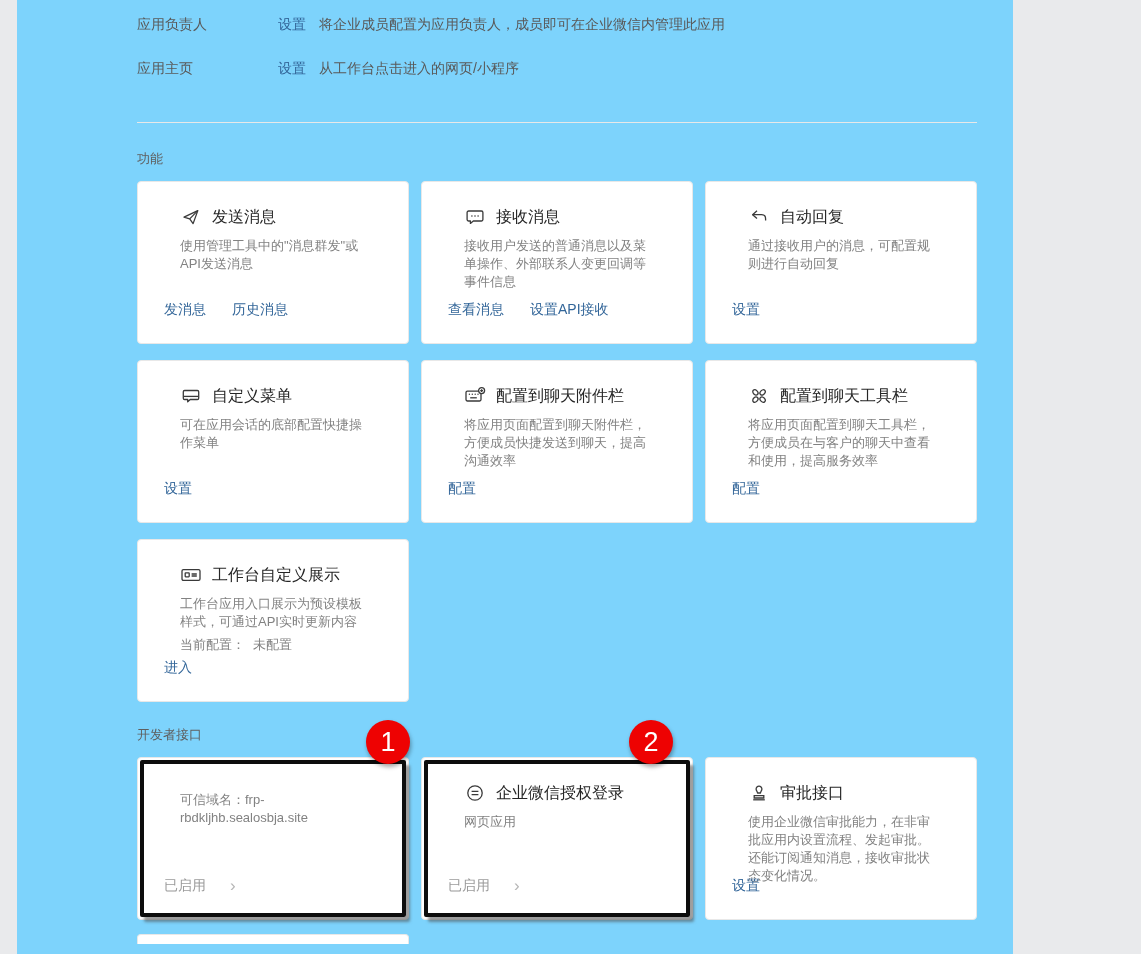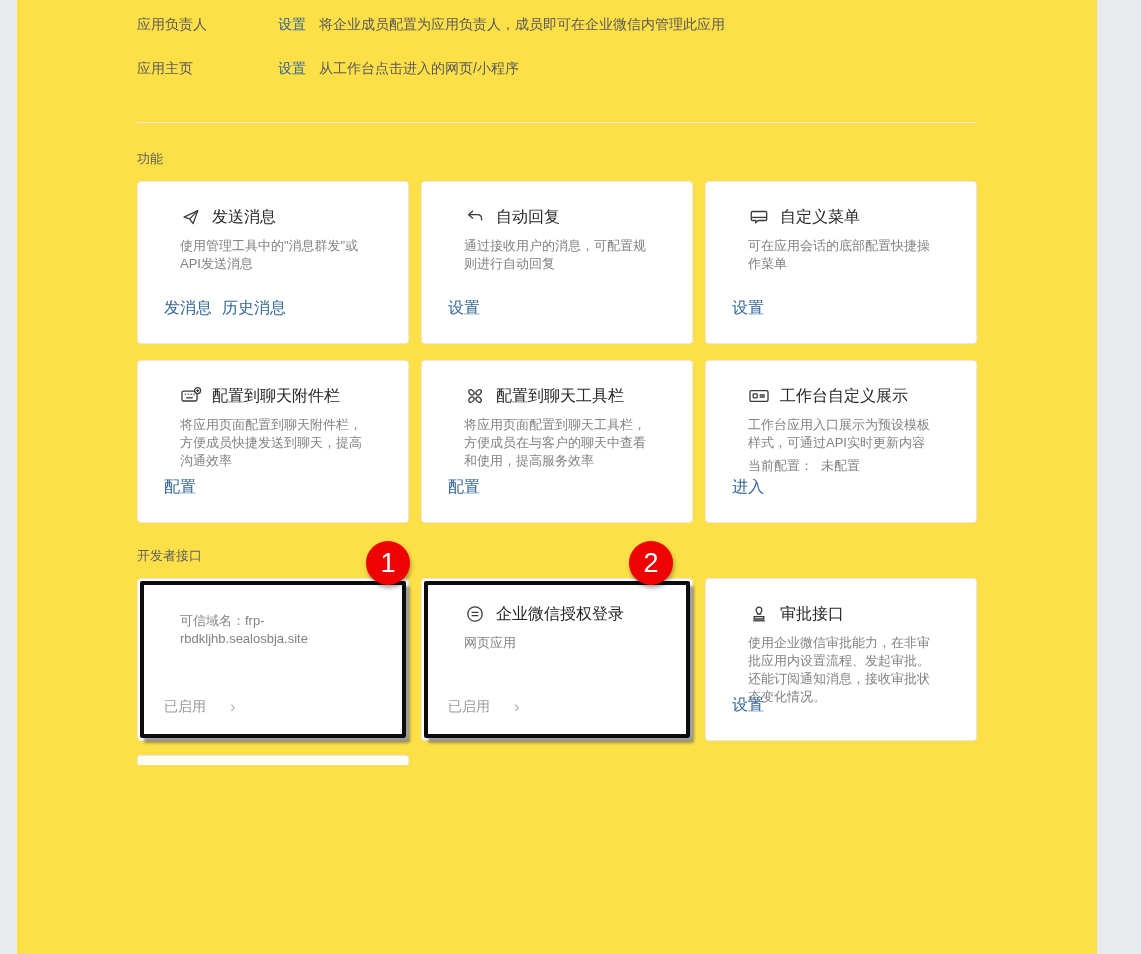--- a/index.html
+++ b/index.html
@@ -4,22 +4,22 @@
 <style>
   * { margin:0; padding:0; box-sizing:border-box; }
   html,body { width:1141px; height:954px; overflow:hidden; }
   body {
     background:#e9eaec;
     font-family:"Liberation Sans","DejaVu Sans",sans-serif;
     position:relative;
   }
   .panel {
     position:absolute; left:17px; top:0;
-    width:1080px; height:954px;
-    background:#fde047; overflow:hidden;
+    width:996px; height:954px;
+    background:#7dd3fc; overflow:hidden;
   }
   .content { padding:14px 0 0 120px; width:960px; }
 
   
   .setting-row { display:flex; align-items:flex-start; height:44px; font-size:14px; line-height:20px; }
   .s-label { width:141px; color:#595959; }
   .s-action { color:#336699; margin-right:13px; cursor:pointer; text-decoration:none; }
   .s-desc { color:#595959; }
 
   .divider { margin-top:20px; width:840px; border-top:1px solid #e8e8e8; }
@@ -41,21 +41,21 @@
     background:#fff;
     padding:24px 42px;
   }
   .card-head { display:flex; align-items:center; gap:10px; height:22px; }
   .card-head .icon { width:22px; height:20px; display:flex; align-items:center; justify-content:center; flex:0 0 auto; }
   .card-head svg { stroke:#3a3a3a; fill:none; stroke-width:1.3; }
   .card-title { font-size:16px; color:#262626; font-weight:500; white-space:nowrap; }
   .card-desc { margin-top:9px; font-size:13px; color:#828282; line-height:18px; }
   .card-config { margin-top:5px; font-size:13px; color:#828282;font-family:Liberation Mono, monospace; }
   .card-config .cfg-value { margin-left:8px; }
-  .card-links { position:absolute; left:26px; bottom:24px; display:flex; gap:10px; font-size:16px;font-family:Liberation Serif, serif; }
+  .card-links { position:absolute; left:26px; bottom:24px; display:flex; gap:26px; font-size:14px; }
   .card-links a { color:#336699; cursor:pointer; text-decoration:none; white-space:nowrap; }
   .card-status { position:absolute; left:26px; bottom:24px; font-size:14px; color:#9a9a9a; cursor:pointer; display:flex; align-items:center; gap:24px; }
   .card-status .chev { font-size:17px; color:#b5b5b5; line-height:14px; }
 
   
   .marked::after {
     content:""; position:absolute; inset:2px;
     border:4px solid #0d0d0d; border-radius:2px;
     box-shadow:4px 5px 3px rgba(75,75,75,0.55);
     pointer-events:none;
@@ -114,20 +114,38 @@
           </span>
           <span class="card-title">发送消息</span>
         </div>
         <div class="card-desc">使用管理工具中的"消息群发"或API发送消息</div>
         <div class="card-links">
           <a>发消息</a>
           <a>历史消息</a>
         </div>
       </div>
 
+      <div class="card">
+        <div class="card-head">
+          <span class="icon">
+            <svg width="20" height="20" viewBox="0 0 20 20">
+                <path d="M3.6 4h12.8a1.5 1.5 0 0 1 1.5 1.5v7a1.5 1.5 0 0 1-1.5 1.5H8.3l-2.9 2.4V14H3.6a1.5 1.5 0 0 1-1.5-1.5v-7A1.5 1.5 0 0 1 3.6 4Z" stroke-linejoin="round"></path>
+                <circle cx="6.9" cy="9" r="0.8" fill="#3a3a3a" stroke="none"></circle>
+                <circle cx="10" cy="9" r="0.8" fill="#3a3a3a" stroke="none"></circle>
+                <circle cx="13.1" cy="9" r="0.8" fill="#3a3a3a" stroke="none"></circle>
+              </svg>
+          </span>
+          <span class="card-title">接收消息</span>
+        </div>
+        <div class="card-desc">接收用户发送的普通消息以及菜单操作、外部联系人变更回调等事件信息</div>
+        <div class="card-links">
+          <a>查看消息</a>
+          <a>设置API接收</a>
+        </div>
+      </div>
 
       <div class="card">
         <div class="card-head">
           <span class="icon">
             <svg width="20" height="20" viewBox="0 0 20 20">
                 <path d="M8 3.8 L3.6 7.7 L8 11.6" stroke-linejoin="round"></path>
                 <path d="M3.6 7.7 H12.6 C15.2 7.7 16.6 9.4 16.6 12 V13.4"></path>
               </svg>
           </span>
           <span class="card-title">自动回复</span>

